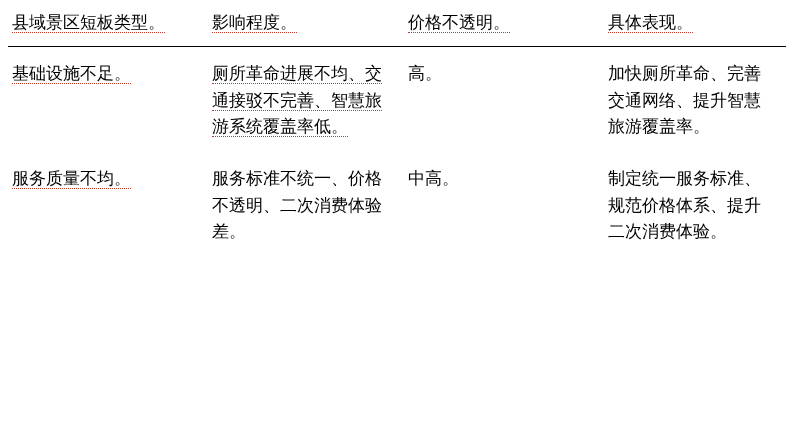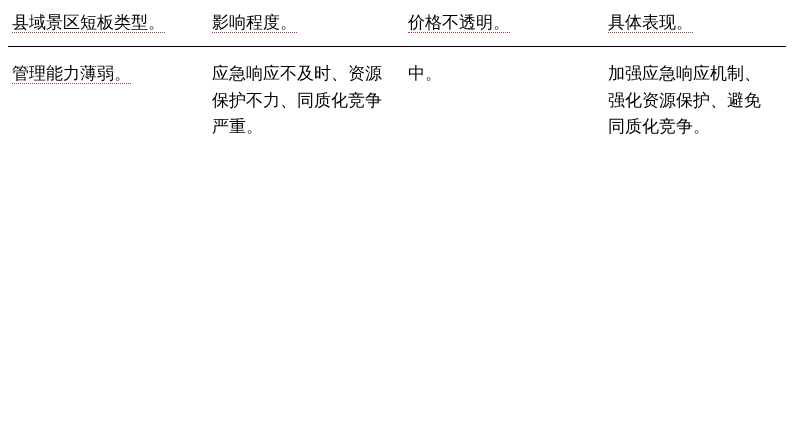--- a/index.html
+++ b/index.html
@@ -80,20 +80,26 @@
     <thead>
       <tr>
         <th><span class="hdr-text">县域景区短板类型。</span></th>
         <th><span class="hdr-text">影响程度。</span></th>
         <th><span class="hdr-text">价格不透明。</span></th>
         <th><span class="hdr-text">具体表现。</span></th>
       </tr>
     </thead>
     <tbody>
       <tr>
-        <td><span class="cell-text">管理能力薄弱。</span></td>
-        <td><span class="plain">应急响应不及时、资源保护不力、同质化竞争严重。</span></td>
-        <td><span class="plain">中。</span></td>
-        <td><span class="plain">加强应急响应机制、强化资源保护、避免同质化竞争。</span></td>
+        <td><span class="cell-text">基础设施不足。</span></td>
+        <td><span class="cell-text">厕所革命进展不均、交通接驳不完善、智慧旅游系统覆盖率低。</span></td>
+        <td><span class="plain">高。</span></td>
+        <td><span class="plain">加快厕所革命、完善交通网络、提升智慧旅游覆盖率。</span></td>
+      </tr>
+      <tr>
+        <td><span class="cell-text">服务质量不均。</span></td>
+        <td><span class="plain">服务标准不统一、价格不透明、二次消费体验差。</span></td>
+        <td><span class="plain">中高。</span></td>
+        <td><span class="plain">制定统一服务标准、规范价格体系、提升二次消费体验。</span></td>
       </tr>
     </tbody>
   </table>
 </div>
 
 </body></html>

